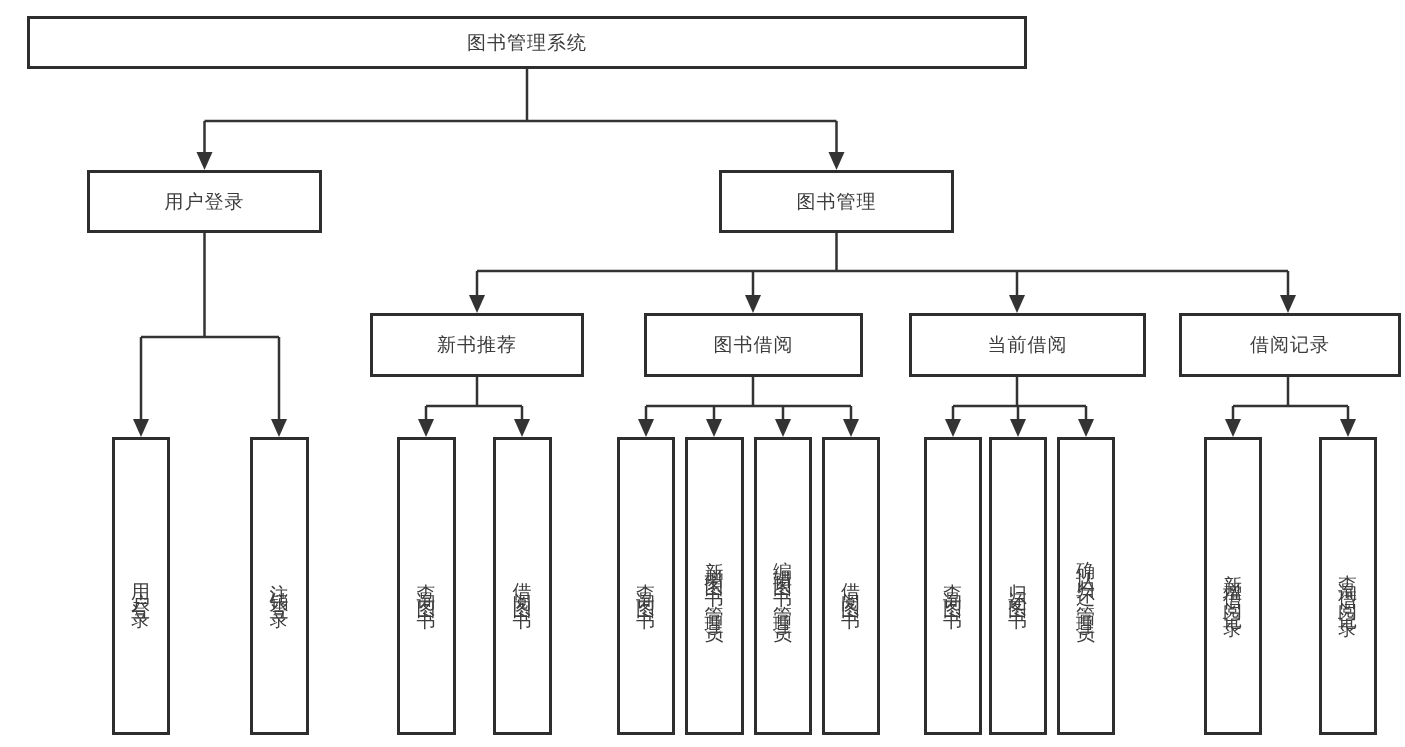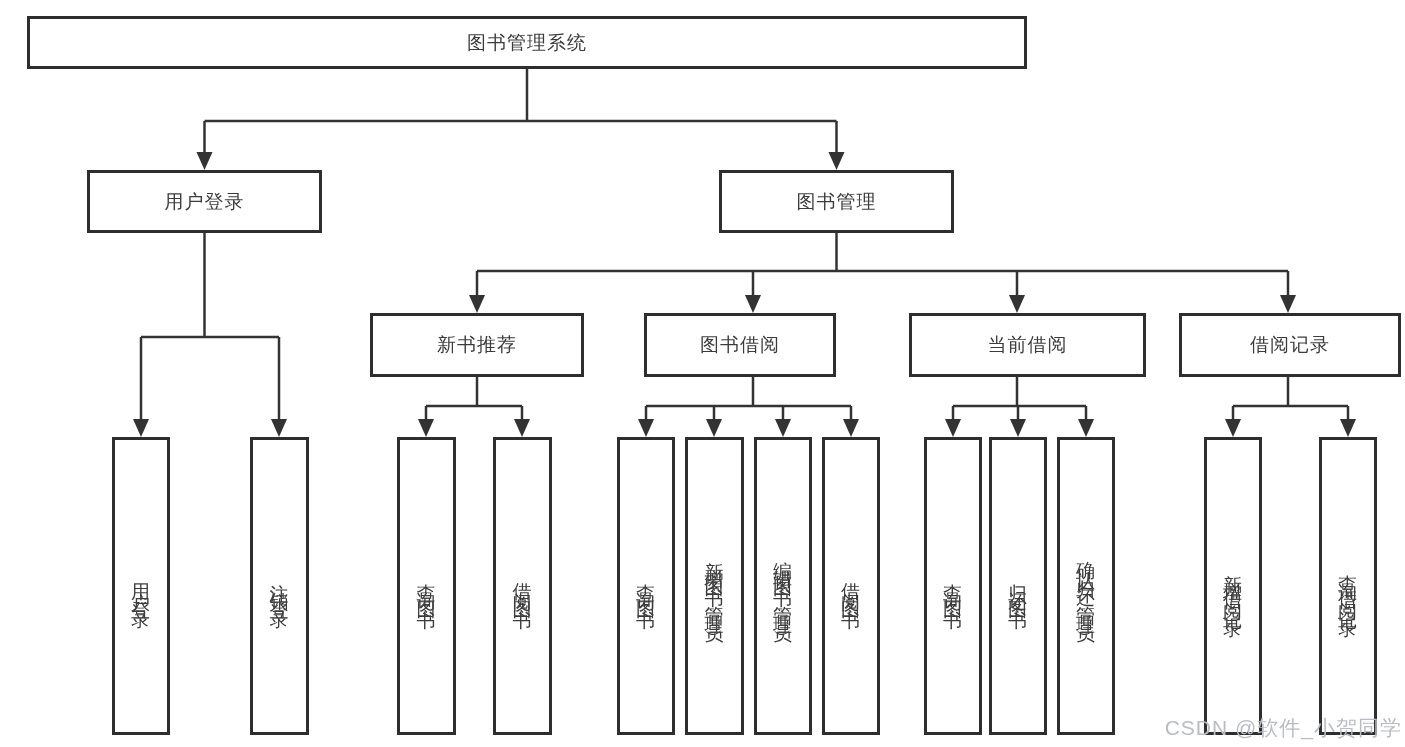--- a/index.html
+++ b/index.html
@@ -121,21 +121,21 @@
       </g>
     </g>
   </svg>
 
   <div class="node" style="left:20px;top:16px;width:1000px;height:53px;">图书管理系统</div>
 
   <div class="node" style="left:80px;top:170px;width:235px;height:63px;">用户登录</div>
   <div class="node" style="left:712px;top:170px;width:235px;height:63px;">图书管理</div>
 
   <div class="node" style="left:363px;top:313px;width:214px;height:64px;">新书推荐</div>
-  <div class="node" style="left:637px;top:313px;width:192px;height:64px;">图书借阅</div>
+  <div class="node" style="left:637px;top:313px;width:219px;height:64px;">图书借阅</div>
   <div class="node" style="left:902px;top:313px;width:237px;height:64px;">当前借阅</div>
   <div class="node" style="left:1172px;top:313px;width:222px;height:64px;">借阅记录</div>
 
   <div class="node leaf" style="left:105px;top:437px;width:58px;height:298px;">用户登录</div>
   <div class="node leaf" style="left:243px;top:437px;width:59px;height:298px;">注销登录</div>
 
   <div class="node leaf" style="left:390px;top:437px;width:59px;height:298px;">查询图书</div>
   <div class="node leaf" style="left:486px;top:437px;width:59px;height:298px;">借阅图书</div>
 
   <div class="node leaf" style="left:610px;top:437px;width:58px;height:298px;">查询图书</div>
@@ -143,14 +143,13 @@
   <div class="node leaf" style="left:747px;top:437px;width:58px;height:298px;">编辑图书（管理员）</div>
   <div class="node leaf" style="left:815px;top:437px;width:58px;height:298px;">借阅图书</div>
 
   <div class="node leaf" style="left:917px;top:437px;width:58px;height:298px;">查询图书</div>
   <div class="node leaf" style="left:982px;top:437px;width:58px;height:298px;">归还图书</div>
   <div class="node leaf" style="left:1050px;top:437px;width:58px;height:298px;">确认归还（管理员）</div>
 
   <div class="node leaf" style="left:1197px;top:437px;width:58px;height:298px;">新增借阅记录</div>
   <div class="node leaf" style="left:1312px;top:437px;width:58px;height:298px;">查询借阅记录</div>
 
-  <div class="watermark">CSDN @软件_小贺同学</div>
 </div>
 
 </body></html>

